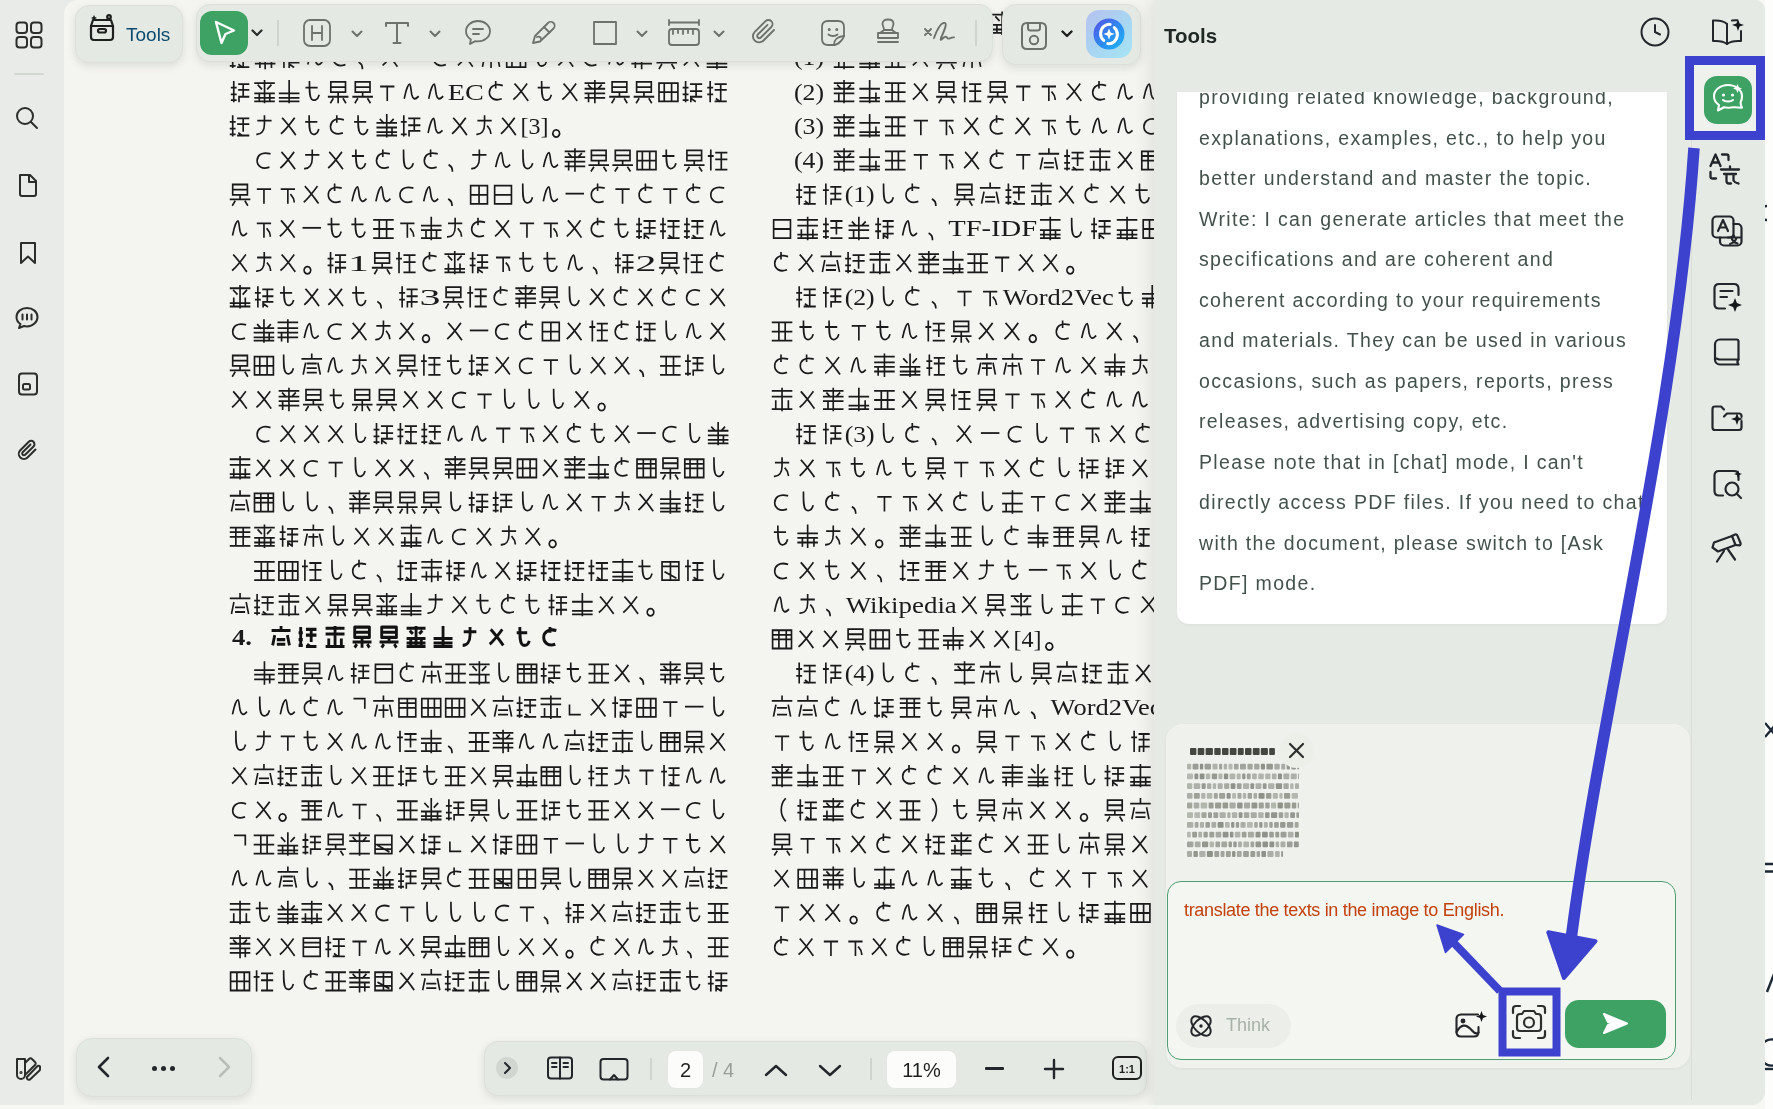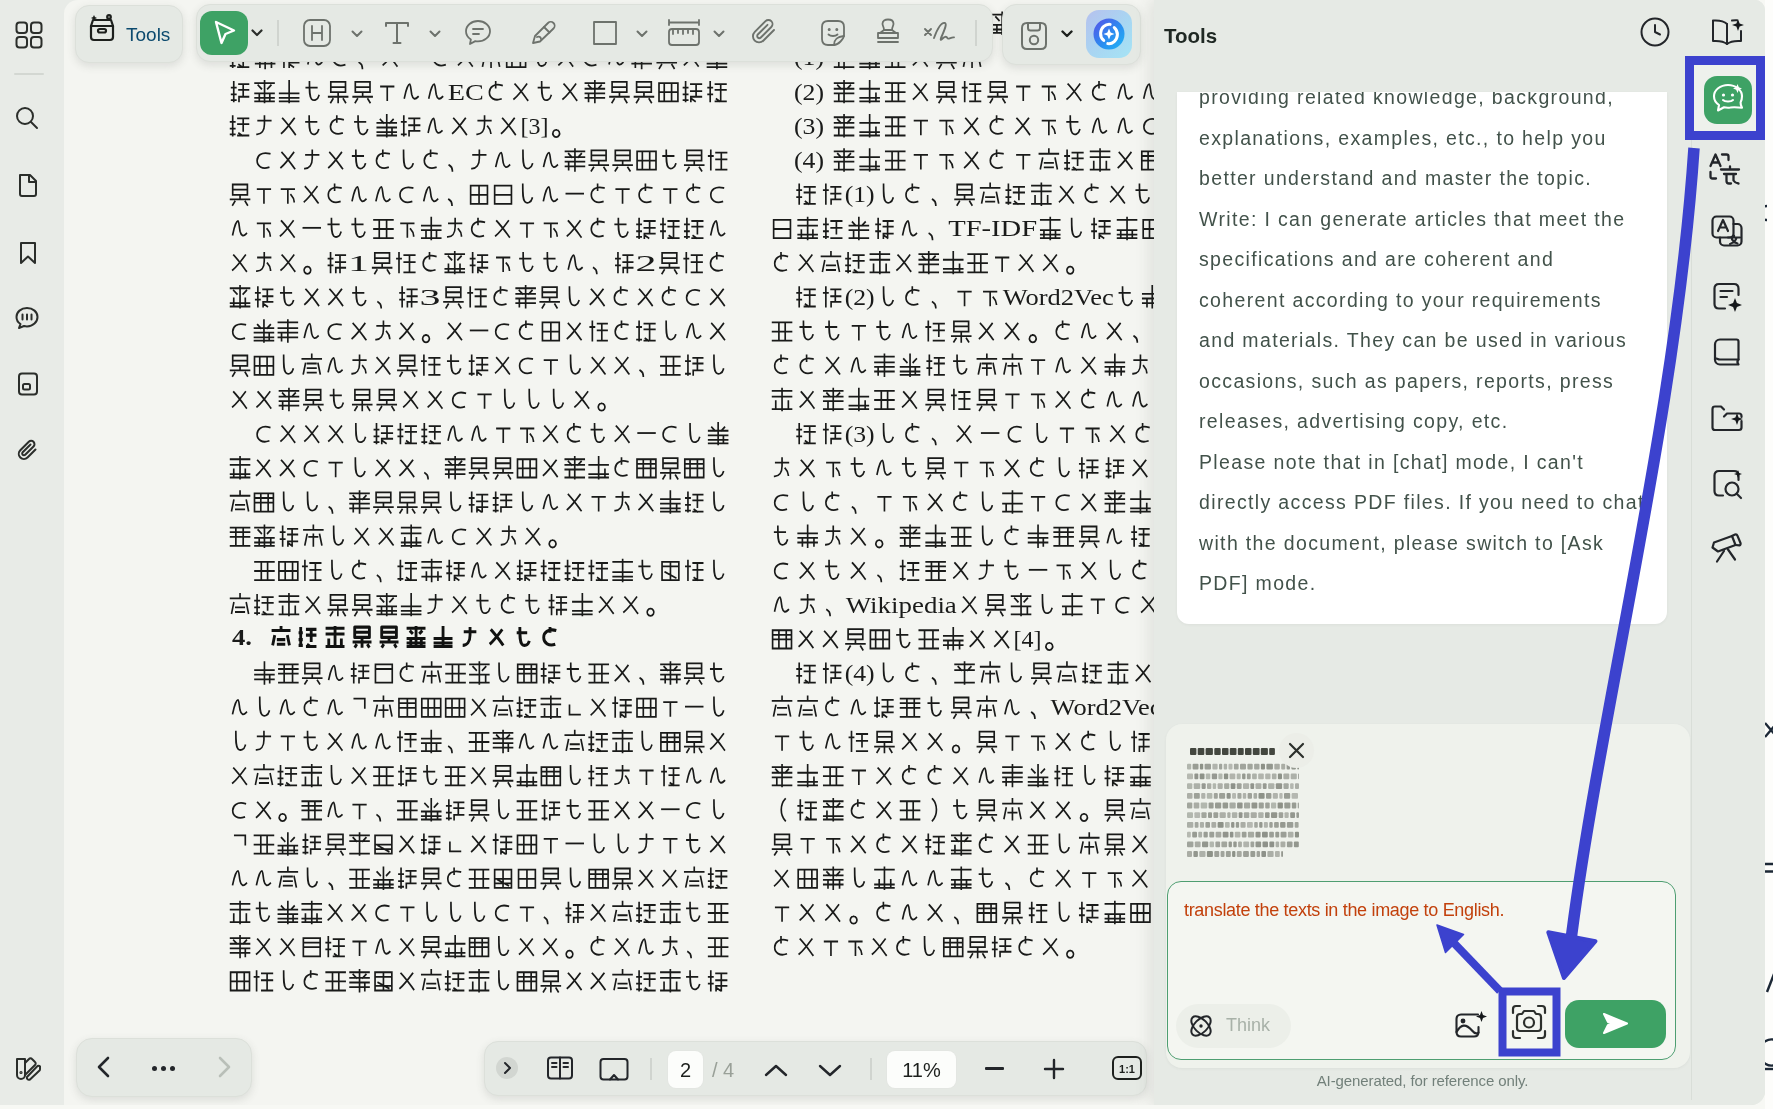--- a/index.html
+++ b/index.html
@@ -2292,21 +2292,20 @@
 <path d="M36,29V33C36,34.7 34.7,36 33,36H29"></path>
             <path d="M11,36H7C5.3,36 4,34.7 4,33V29"></path>
 <path d="M13,12L15,9H25L27,12H29C30.7,12 32,13.3 32,15V26C32,27.7 30.7,29 29,29H11C9.3,29 8,27.7 8,26V15C8,13.3 9.3,12 11,12Z"></path>
 <circle cx="20" cy="20.5" r="5"></circle>
 </g>
         </svg>
       </div>
       <div class="abs" style="left:411px;top:1000px;width:101px;height:48px;border-radius:14px;background:#3ea265"><svg width="48" height="40" viewBox="0 0 48 40" style="margin:4px 0 0 26px">
           <path d="M13,10L36,19.5L13,29L17,21H24L17,18Z" fill="#fff" stroke="#fff" stroke-width="2" stroke-linejoin="round"></path>
         </svg></div>
-      <div class="abs" style="left:0;top:1072px;width:537px;text-align:center;font-size:15px;letter-spacing:-0.1px;color:#72807a">AI-generated, for reference only.</div>
       <div class="abs" style="left:537px;top:93px;width:1px;height:1007px;background:#d9ded8"></div>
       <div class="ico" style="left:554px;top:152px">
         <svg width="34" height="34" viewBox="0 0 34 34" style="">
           <g fill="none" stroke="#23262a" stroke-width="2.3" stroke-linecap="round" stroke-linejoin="round">
 <path d="M2.5,14L7.5,2.5L12.5,14M4,10.5H11"></path>
 <path d="M14,2.5H18.5C19.6,2.5 20.5,3.4 20.5,4.5V8"></path>
 <path d="M2.5,20V24.5C2.5,25.6 3.4,26.5 4.5,26.5H8"></path>
 <path d="M13,17.5H31M22,14.5V17.5M16,22H28M18.5,22V29C18.5,30.5 19.5,31.5 21,31.5H23M25.5,22V28.5C25.5,28.5 27,31 30.5,31.5"></path>
 </g>
         </svg>

